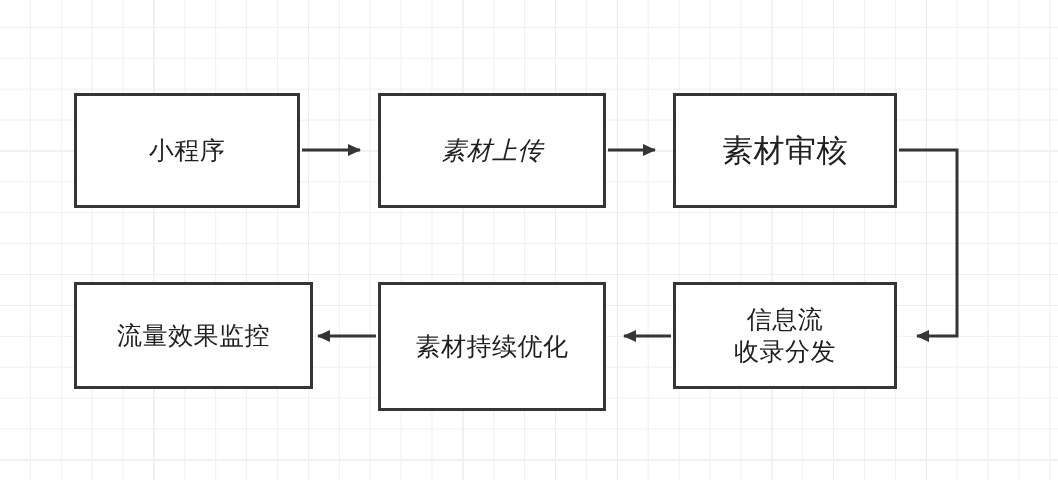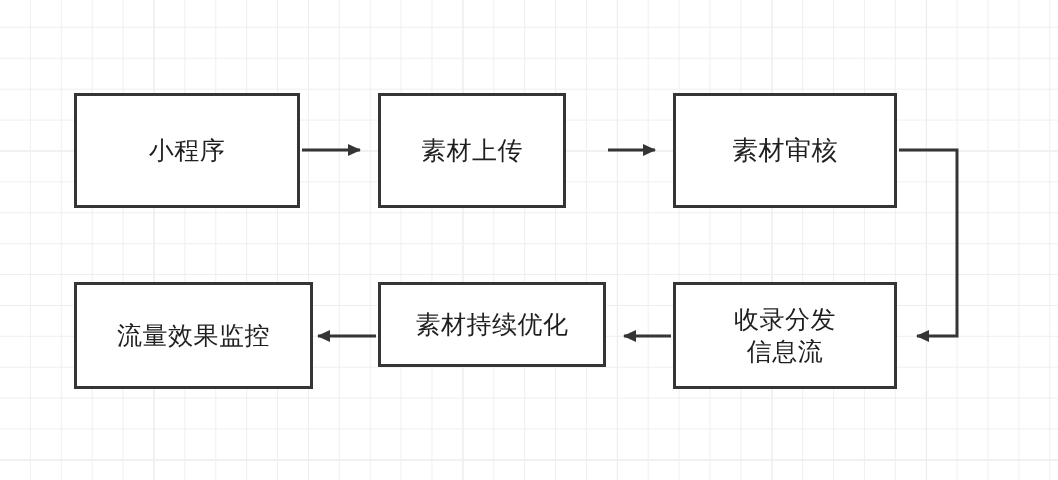--- a/index.html
+++ b/index.html
@@ -36,21 +36,21 @@
     align-items: center;
     justify-content: center;
     color: #1f1f1f;
     font-size: 25px;
     line-height: 1.26;
     letter-spacing: 0.5px;
     text-align: center;
     white-space: nowrap;
   }
   .node .line { display: block; }
-  .node.small { font-size: 26px; }
+  .node.small { font-size: 31px; }
   svg.edges {
     position: absolute;
     left: 0;
     top: 0;
     width: 1058px;
     height: 480px;
     overflow: visible;
     pointer-events: none;
   }
 </style>
@@ -71,31 +71,31 @@
         <path d="M 899 150 L 957 150 L 957 336 L 917 336" fill="none" stroke="#353535" stroke-width="3" stroke-linejoin="miter" marker-end="url(#arrow-right)"></path>
         <path d="M 671 336 L 624 336" fill="none" stroke="#353535" stroke-width="3" stroke-linejoin="miter" marker-end="url(#arrow-right)"></path>
         <path d="M 376 336 L 318 336" fill="none" stroke="#353535" stroke-width="3" stroke-linejoin="miter" marker-end="url(#arrow-right)"></path>
       </g>
   </svg>
 
   <div id="node-layer">
       <div class="node" style="left: 74px; top: 93px; width: 226px; height: 115px; border-color: rgb(53, 53, 53); background: rgb(255, 255, 255); color: rgb(31, 31, 31);">
         <span class="line">小程序</span>
       </div>
-      <div class="node" style="left: 378px; top: 93px; width: 188px; height: 115px; border-color: rgb(53, 53, 53); background: rgb(255, 255, 255); color: rgb(31, 31, 31);">
+      <div class="node" style="left: 378px; top: 93px; width: 228px; height: 115px; border-color: rgb(53, 53, 53); background: rgb(255, 255, 255); color: rgb(31, 31, 31); font-style: italic;">
         <span class="line">素材上传</span>
       </div>
       <div class="node small" style="left: 673px; top: 93px; width: 224px; height: 115px; border-color: rgb(53, 53, 53); background: rgb(255, 255, 255); color: rgb(31, 31, 31);">
         <span class="line">素材审核</span>
       </div>
       <div class="node" style="left: 673px; top: 282px; width: 224px; height: 107px; border-color: rgb(53, 53, 53); background: rgb(255, 255, 255); color: rgb(31, 31, 31);">
+        <span class="line">信息流</span>
         <span class="line">收录分发</span>
-        <span class="line">信息流</span>
       </div>
-      <div class="node" style="left: 378px; top: 282px; width: 228px; height: 85px; border-color: rgb(53, 53, 53); background: rgb(255, 255, 255); color: rgb(31, 31, 31);">
+      <div class="node" style="left: 378px; top: 282px; width: 228px; height: 129px; border-color: rgb(53, 53, 53); background: rgb(255, 255, 255); color: rgb(31, 31, 31);">
         <span class="line">素材持续优化</span>
       </div>
       <div class="node" style="left: 74px; top: 282px; width: 239px; height: 107px; border-color: rgb(53, 53, 53); background: rgb(255, 255, 255); color: rgb(31, 31, 31);">
         <span class="line">流量效果监控</span>
       </div>
     </div>
 
 </div>
 
 </body></html>

